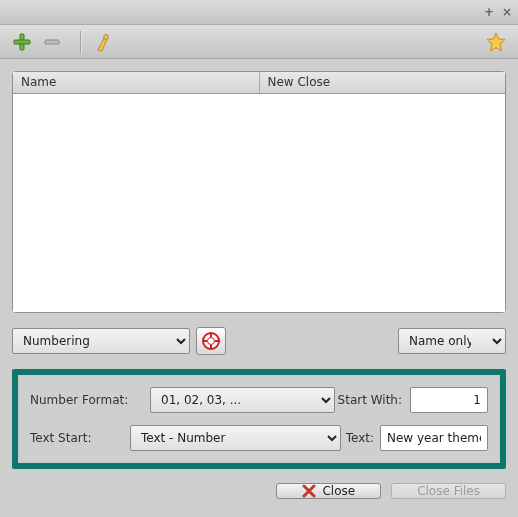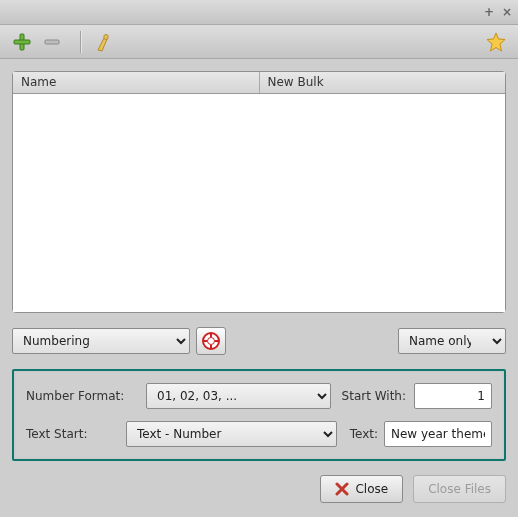--- a/index.html
+++ b/index.html
@@ -28,28 +28,28 @@
 .flist-body { height: 218px; background: #fff; }
 
 
 .row { margin-top: 14px; display: flex; align-items: center; gap: 6px; }
 select, input[type=text] { height: 26px; border: 1px solid #8a8a8a; background: linear-gradient(to bottom, #f4f4f4, #e0e0e0); border-radius: 2px; padding: 2px 6px; color: #222; }
 select { padding-right: 18px; }
 input[type=text] { background: #fff; }
 .iconbtn { width: 30px; height: 28px; border: 1px solid #8a8a8a; border-radius: 3px; background: linear-gradient(to bottom,#fefefe,#d9d9d9); display: flex; align-items: center; justify-content: center; }
 
 
-.panel { margin-top: 14px; border: 2px solid #0f766e; border-radius: 2px; background: #cfcfcf; padding: 12px; box-shadow: inset 0 0 3px rgba(0,0,0,.06); }
+.panel { margin-top: 14px; border: 6px solid #0f766e; border-radius: 2px; background: #cfcfcf; padding: 12px; box-shadow: inset 0 0 3px rgba(0,0,0,.06); }
 .panel .prow { display: flex; align-items: center; margin-bottom: 12px; }
 .panel .prow:last-child { margin-bottom: 0; }
 .panel label { color: #333; }
 
 
 .btnbar { margin-top: 14px; display: flex; justify-content: flex-end; gap: 10px; }
-.btn { height: 28px; padding: 0 14px; border: 1px solid #8a8a8a; border-radius: 3px; background: linear-gradient(to bottom,#f5f5f5,#d6d6d6); display: flex; align-items: center; gap: 6px; color: #222; }
+.btn { height: 16px; padding: 0 25px; border: 1px solid #8a8a8a; border-radius: 3px; background: linear-gradient(to bottom,#f5f5f5,#d6d6d6); display: flex; align-items: center; gap: 6px; color: #222; }
 .btn.disabled { color: #9c9c9c; border-color: #b0b0b0; background: linear-gradient(to bottom,#e4e4e4,#d6d6d6); }
 </style>
 </head>
 <body>
 
 <div class="titlebar">
   <div class="ctl">
     <span>+</span>
     <span>×</span>
   </div>
@@ -80,21 +80,21 @@
         <path d="M10 1 L12.5 7 L19 7.5 L14 12 L15.5 19 L10 15.5 L4.5 19 L6 12 L1 7.5 L7.5 7 Z" fill="#f7c948" stroke="#c69214"></path>
       </svg>
   </div>
 </div>
 
 <div class="content">
 
   <div class="flist">
     <div class="flist-head">
       <div class="col">Name</div>
-      <div class="col">New Bulk</div>
+      <div class="col">New Close</div>
     </div>
     <div class="flist-body"></div>
   </div>
 
   <div class="row">
     <select style="width:178px">
       <option>Numbering</option>
     </select>
     <div class="iconbtn">
       <svg width="18" height="18" viewBox="0 0 18 18">

